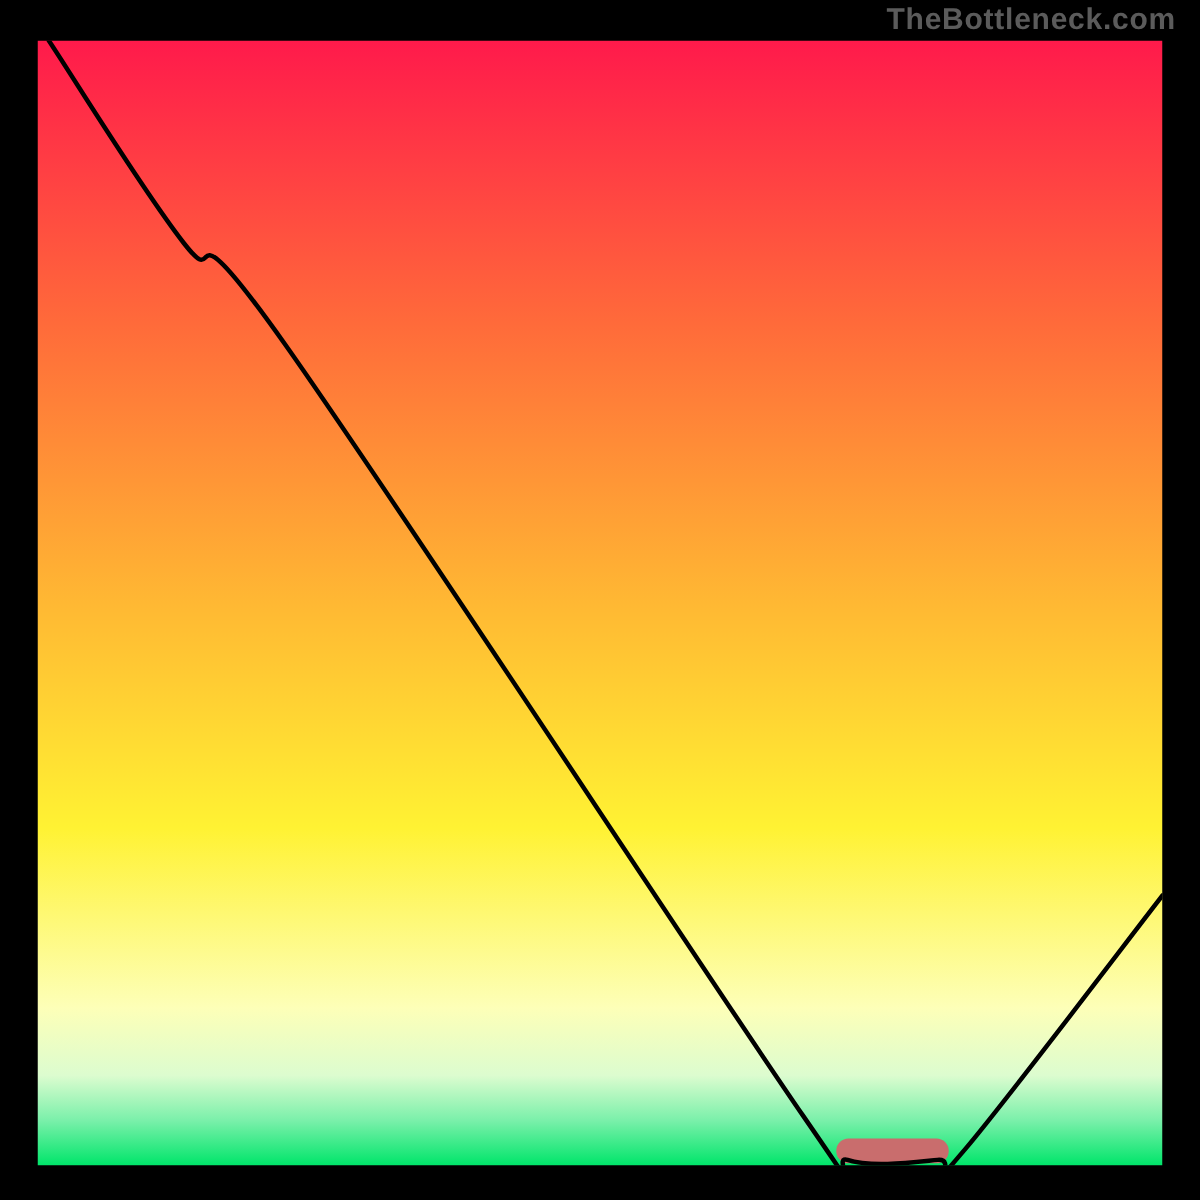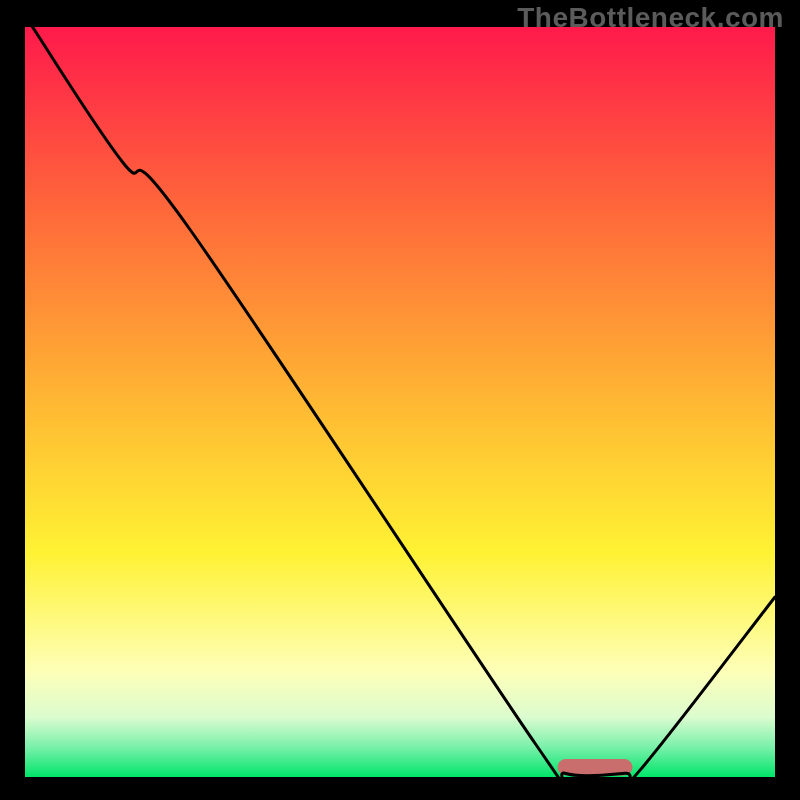--- a/index.html
+++ b/index.html
@@ -13,21 +13,21 @@
   .frame {
     position: relative;
     width: 800px;
     height: 800px;
   }
   .watermark {
     position: absolute;
     top: 2px;
     right: 16px;
     font-family: Arial, Helvetica, sans-serif;
-    font-size: 28px;
+    font-size: 20px;
     font-weight: 600;
     color: #5b5b5b;
     letter-spacing: 0.5px;
   }
   .plot-area {
     position: absolute;
     left: 25px;
     top: 27px;
     width: 750px;
     height: 750px;

